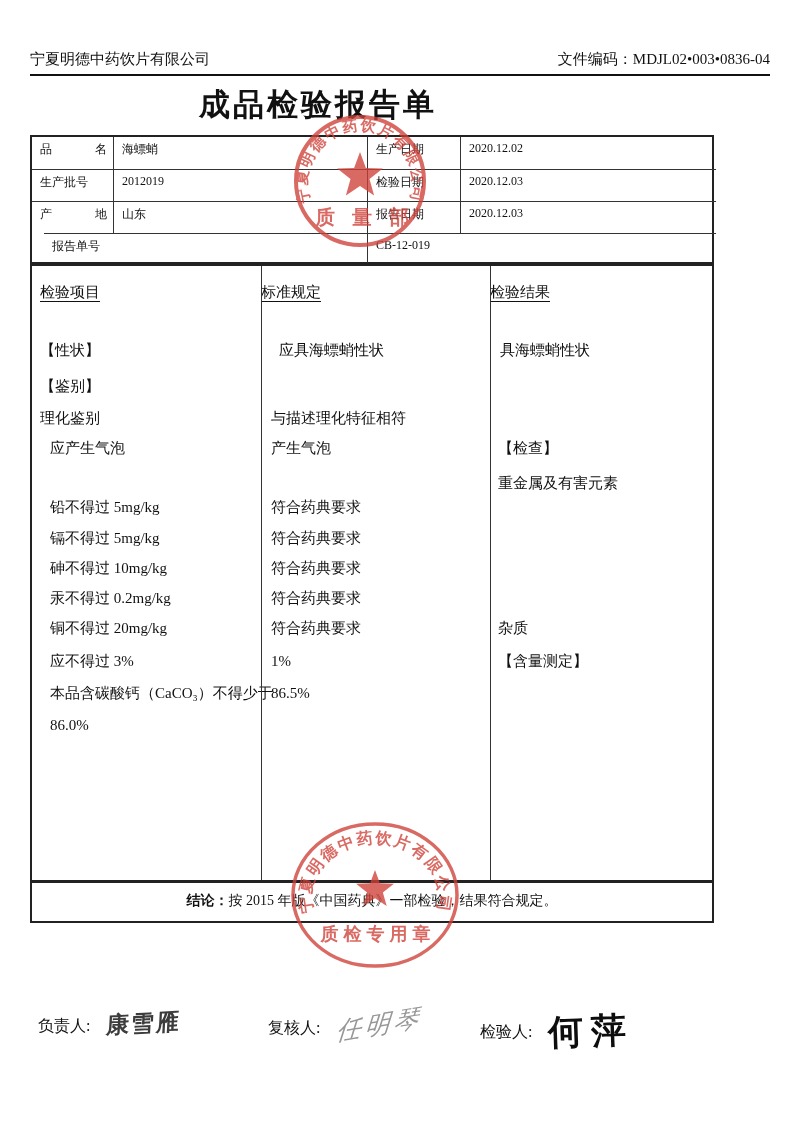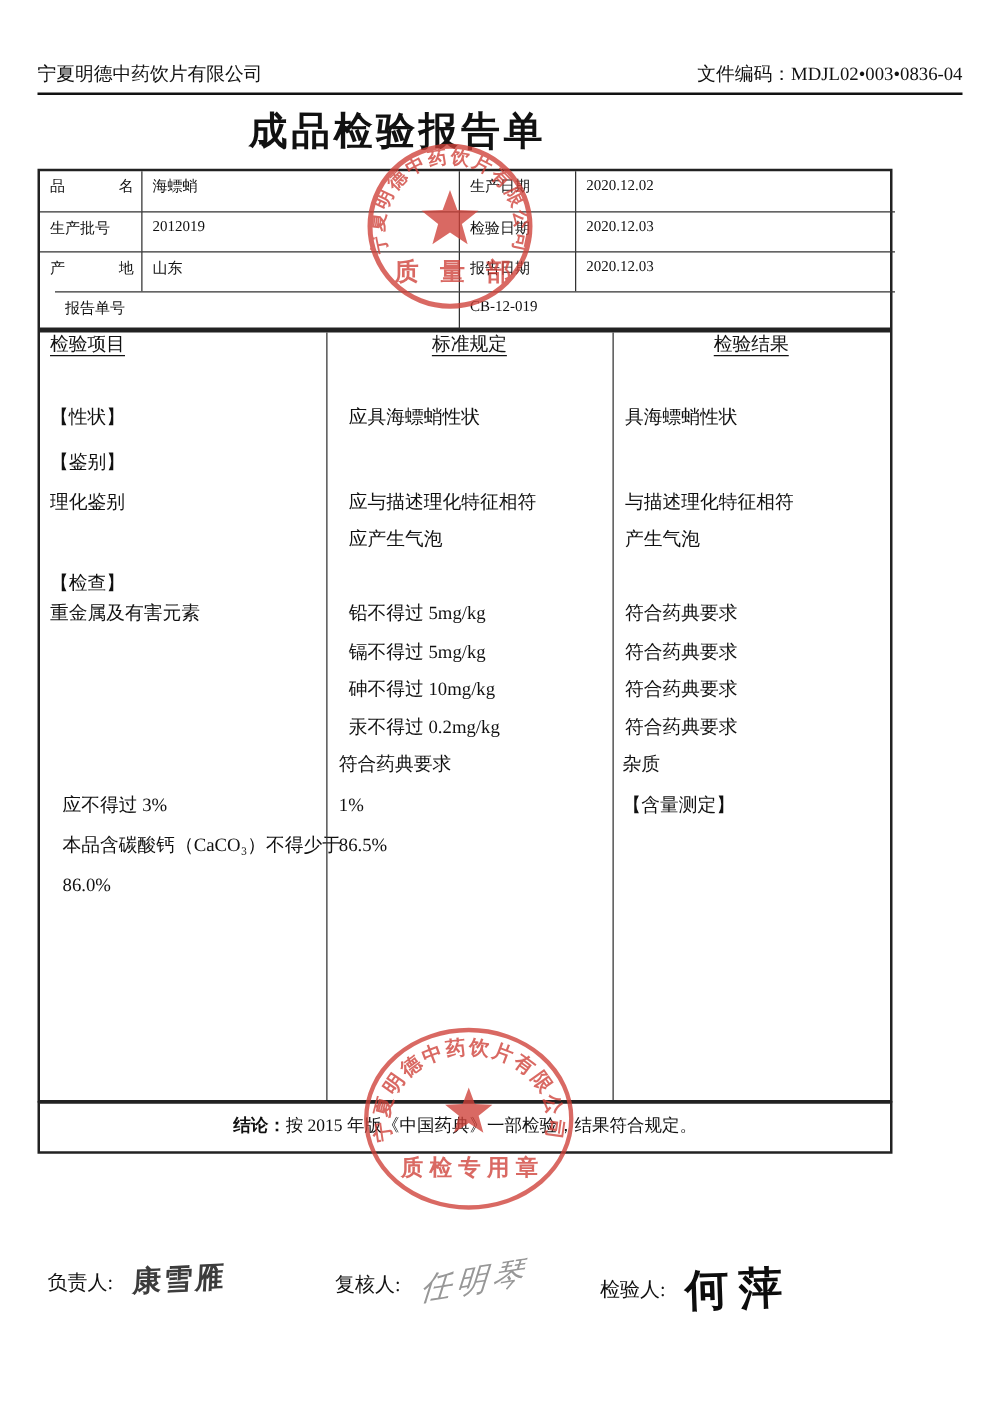--- a/index.html
+++ b/index.html
@@ -30,26 +30,26 @@
   .span2a { grid-column:1 / 3;margin-left:12px; }
   .span2b { grid-column:3 / 5; }
   
   .main-table {
     position:relative; position:absolute; top:264px; left:30px; width:684px; height:618px;
     border:2px solid #222; display:grid;
     grid-template-columns:229px 229px 222px;
     grid-template-rows:38px 20px 36px 32px 30px 35px 24px 31px 30px 30px 30px 33px 32px 32px 30px auto;
     font-size:15px;
   }
-  .main-table > div { padding-top:0; line-height:20px; white-space:nowrap; overflow:visible; }
+  .main-table > div { padding-top:16px; line-height:20px; white-space:nowrap; overflow:visible; }
   .mc1 { padding-left:8px; }
   .mc2 { padding-left:18px; }
   .mc3 { padding-left:10px; }
   .mhead { text-decoration:underline; text-underline-offset:4px; }
-  .mhead.center { text-align:center; padding-left:0;font-family:Liberation Serif, serif; }
+  .mhead.center { text-align:left; padding-left:0;font-family:Liberation Serif, serif; }
   .vline { position:absolute; top:0; bottom:0; width:1px; background:#333; }
   
   .concl {
     position:absolute; top:881px; left:30px; width:684px; height:42px;
     border:2px solid #222; text-align:center; font-size:14px; padding-top:9px;
   }
   .concl b { font-weight:bold; }
   .remark {
     position:absolute; top:921px; left:30px; width:684px; height:67px;
     border:2px solid #222; font-size:15px; line-height:31px; padding:3px 8px 0 8px;
@@ -118,21 +118,20 @@
 
     <div class="mc1">【性状】</div>
     <div class="mc2">应具海螵蛸性状</div>
     <div class="mc3">具海螵蛸性状</div>
 
     <div class="mc1">【鉴别】</div>
     <div class="mc2"></div>
     <div class="mc3"></div>
 
     <div class="mc1">理化鉴别</div>
-    <div class="mc2">应与描述理化特征相符</div>
     <div class="mc3">与描述理化特征相符</div>
 
     <div class="mc1"></div>
     <div class="mc2">应产生气泡</div>
     <div class="mc3">产生气泡</div>
 
     <div class="mc1">【检查】</div>
     <div class="mc2"></div>
     <div class="mc3"></div>
 
@@ -146,20 +145,21 @@
 
     <div class="mc1"></div>
     <div class="mc2">砷不得过 10mg/kg</div>
     <div class="mc3">符合药典要求</div>
 
     <div class="mc1"></div>
     <div class="mc2">汞不得过 0.2mg/kg</div>
     <div class="mc3">符合药典要求</div>
 
     <div class="mc1"></div>
+    <div class="mc2">铜不得过 20mg/kg</div>
     <div class="mc3">符合药典要求</div>
 
     <div class="mc1">杂质</div>
     <div class="mc2">应不得过 3%</div>
     <div class="mc3">1%</div>
 
     <div class="mc1">【含量测定】</div>
     <div class="mc2">本品含碳酸钙（CaCO₃）不得少于</div>
     <div class="mc3">86.5%</div>
 

